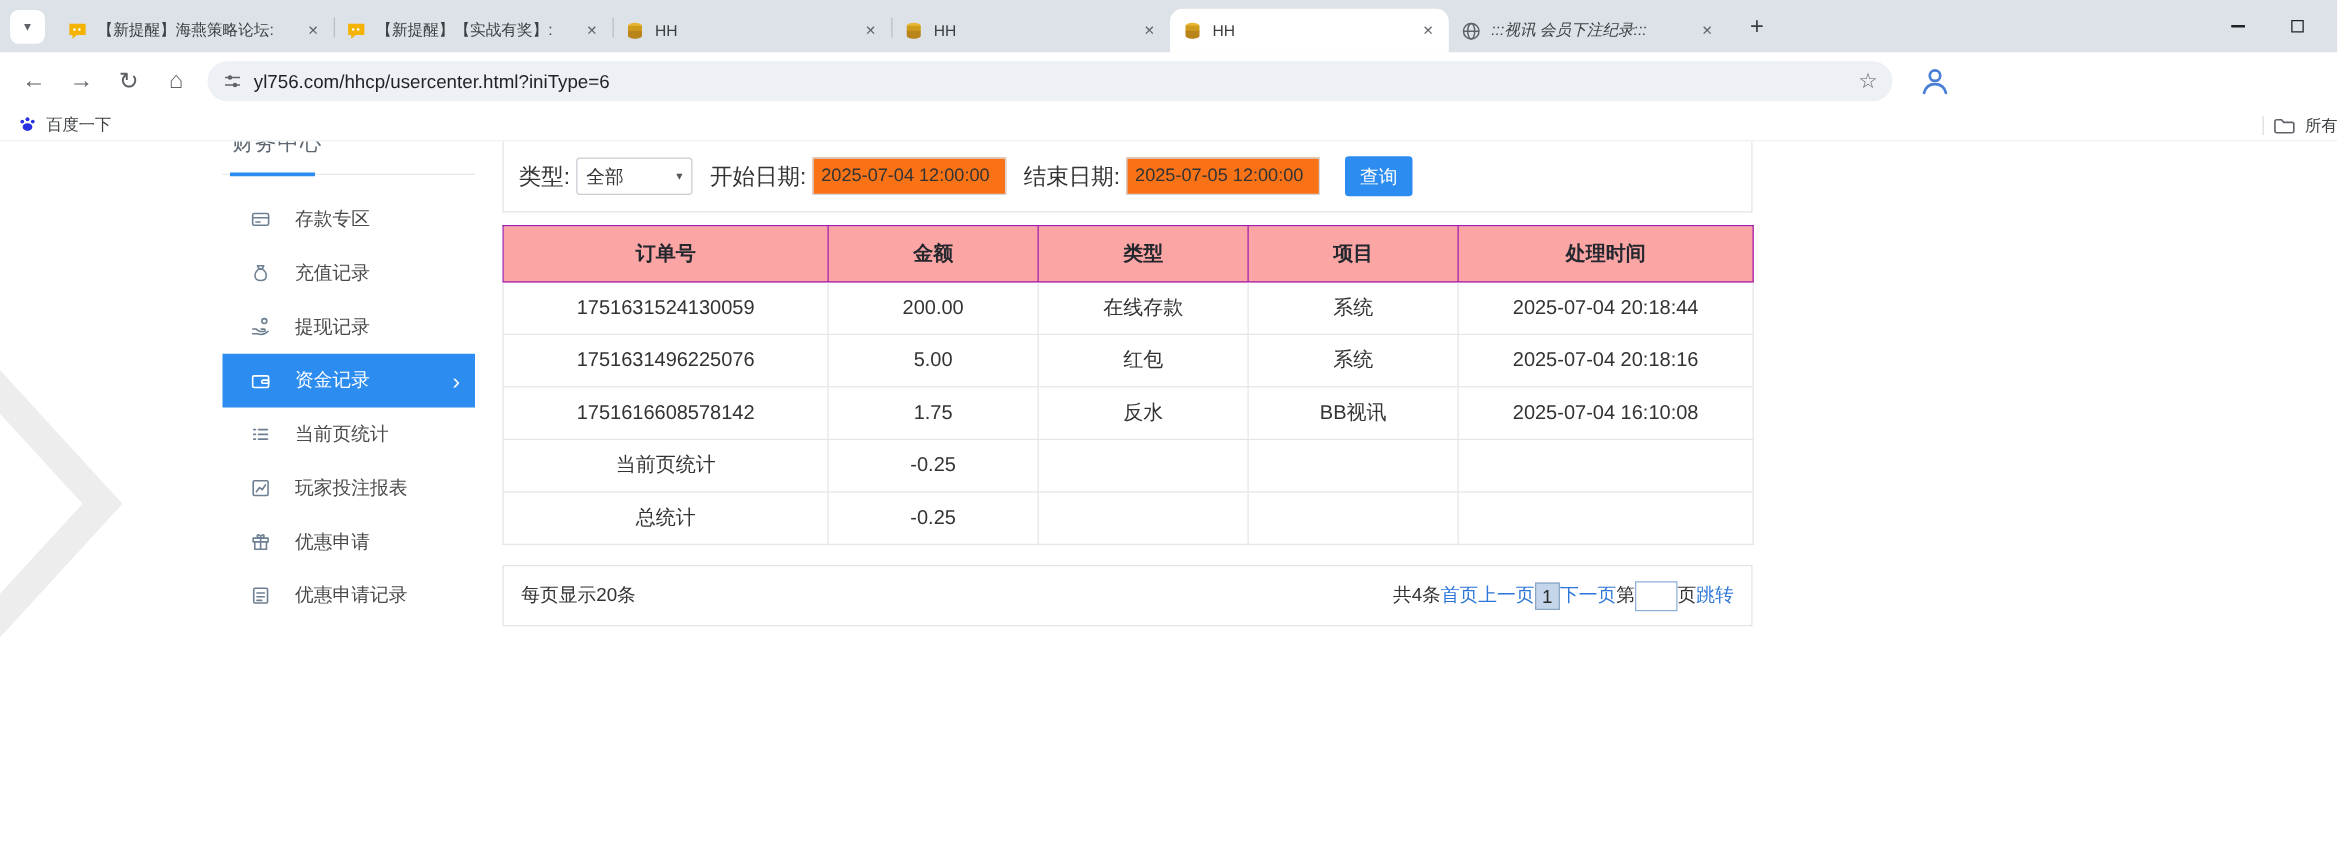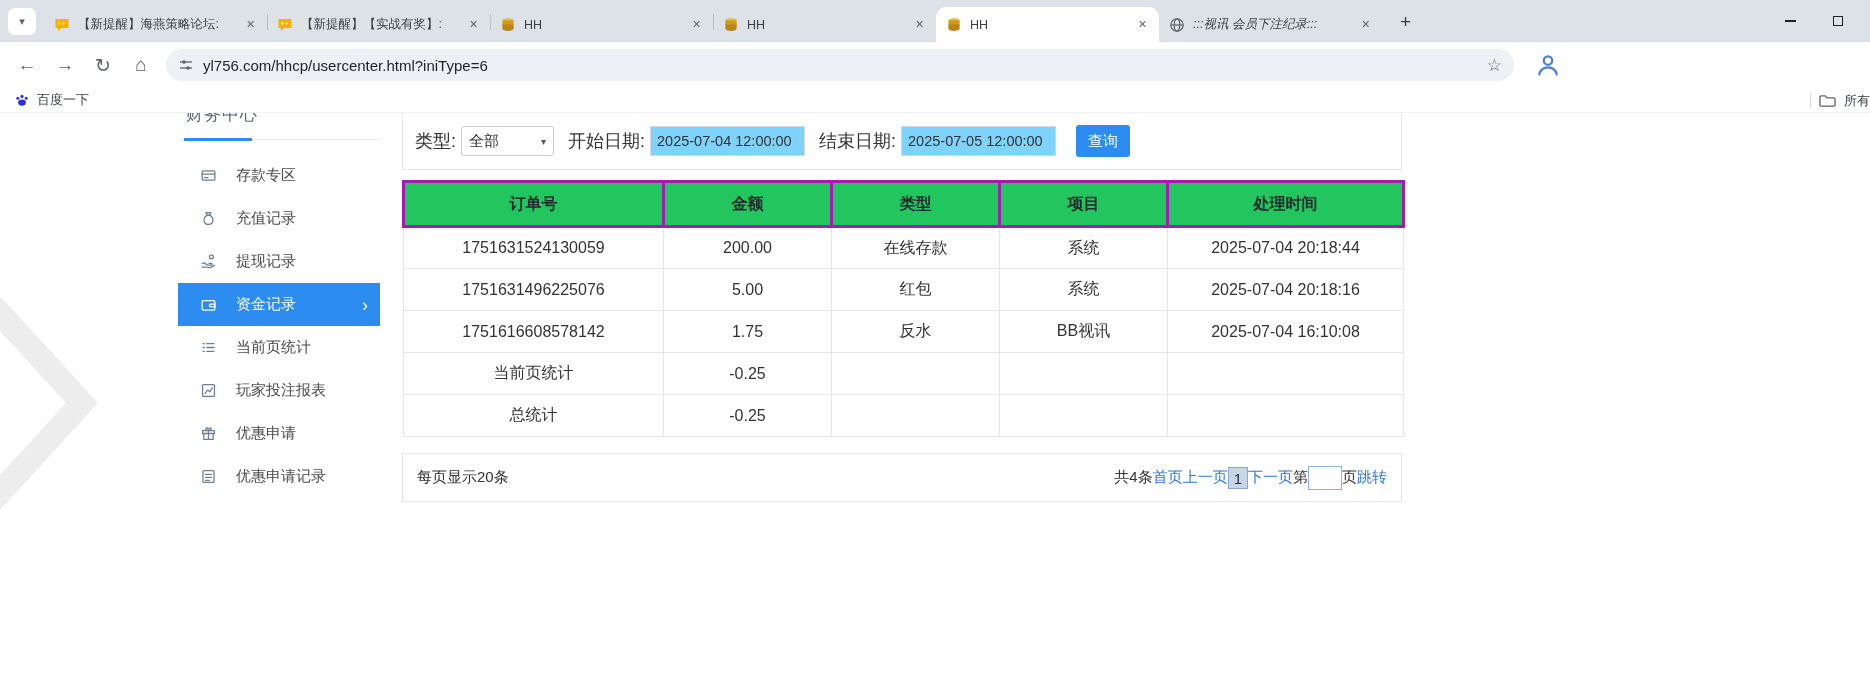--- a/index.html
+++ b/index.html
@@ -36,21 +36,21 @@
     border-radius:16px; display:flex; align-items:center; padding:12px 12px; }
   .siteinfo { width:16px; height:16px; margin-right:9px; flex:0 0 16px; }
   .siteinfo svg { width:16px; height:16px; display:block; }
   .url { font-size:15px; color:#1f2125; white-space:nowrap; }
   .star { margin-left:auto; color:#5f6368; font-size:17px; cursor:pointer; }
   .avatar { position:absolute; left:1534px; top:9px; width:28px; height:28px; }
   .avatar svg { width:28px; height:28px; display:block; }
 
   .bookmarksbar { position:absolute; left:0; top:88px; width:1870px; height:25px; background:#fff; z-index:20;
     display:flex; align-items:center; padding-left:14px; border-bottom:1px solid #f0f1f3; }
-  .bm-item { display:flex; align-items:center; gap:7px; font-size:13px; color:#3c4043; cursor:pointer; }
+  .bm-item { display:flex; gap:7px; font-size:13px; color:#3c4043; cursor:pointer; }
   .bm-fav svg { width:16px; height:16px; display:block; }
   .bm-right { position:absolute; right:0; top:0; height:25px; display:flex; align-items:center; gap:8px;
     font-size:13px; color:#3c4043; }
   .bm-sep { width:1px; height:15px; background:#dadce0; }
   .bm-right svg { width:17px; height:14px; display:block; }
 
   
   .page { position:absolute; left:0; top:113px; width:1870px; height:568px; background:#fff; overflow:hidden; z-index:1; }
   .wm { position:absolute; clip-path:polygon(0 0,100% 50%,0 100%); }
   .wm-a { left:-12px; top:170px; width:110px; height:240px; background:#ededee; }
@@ -71,27 +71,27 @@
   .sb-item.active .chev { display:block; color:#fff; }
 
   .main { position:absolute; left:402px; top:0; width:1000px; }
   .filterbox { height:57px; border:1px solid #e3e5e8; border-top:none; display:flex; align-items:center; padding:0 12px; }
   .flabel { font-size:18px; color:#333; margin-right:5px; white-space:nowrap; }
   .select { width:93px; height:30px; border:1px solid #c8ccd2; border-radius:3px; background:#fff;
     display:flex; align-items:center; justify-content:space-between; padding:0 7px; font-size:15px; color:#333;
     margin-right:14px; cursor:pointer; }
   .sel-arr { color:#555; font-size:10px; }
   .dateinput { width:155px; height:30px; border:1px solid #d4d7dc; font-size:14.5px; color:#333;
-    padding:0 6px; margin-right:14px; font-family:inherit; background:#7dd3fc; }
+    padding:0 6px; margin-right:14px; font-family:inherit; background:#f97316; }
   .searchbtn { width:54px; height:32px; background:#2d8cf0; color:#fff; border:none; border-radius:3px;
     font-size:15px; margin-left:6px; cursor:pointer; font-family:inherit; }
 
   table.records { border-collapse:collapse; width:1000px; margin-top:10px; background:#fff; table-layout:fixed; }
-  table.records th { background:#22c55e; font-weight:bold; font-size:16px; color:#23272e;
-    height:45px; border:3px solid #a21caf; text-align:center;margin-top:28px; }
+  table.records th { background:#fca5a5; font-weight:bold; font-size:16px; color:#23272e;
+    height:45px; border:1px solid #a21caf; text-align:center;margin-top:28px; }
   table.records td { font-size:16px; color:#333; height:42px; border:1px solid #e4e6e9; text-align:center;
     white-space:nowrap; overflow:hidden; }
 
   .pagebar { margin-top:16px; height:49px; border:1px solid #e3e5e8; background:#fff;
     display:flex; align-items:center; justify-content:space-between; padding:0 14px; font-size:15px; color:#333; }
   .pagectrl { display:flex; align-items:center; }
   .plink { color:#2d76d9; text-decoration:none; cursor:pointer; white-space:nowrap; }
   .pcur { background:#c6d6ea; border:1px solid #8aa6c9; padding:0 5px; height:22px; line-height:21px;
     color:#2b2b2b; cursor:pointer; }
   .jumpinput { width:34px; height:24px; border:1px solid #8fb0d8; background:#fff; font-family:inherit; }

